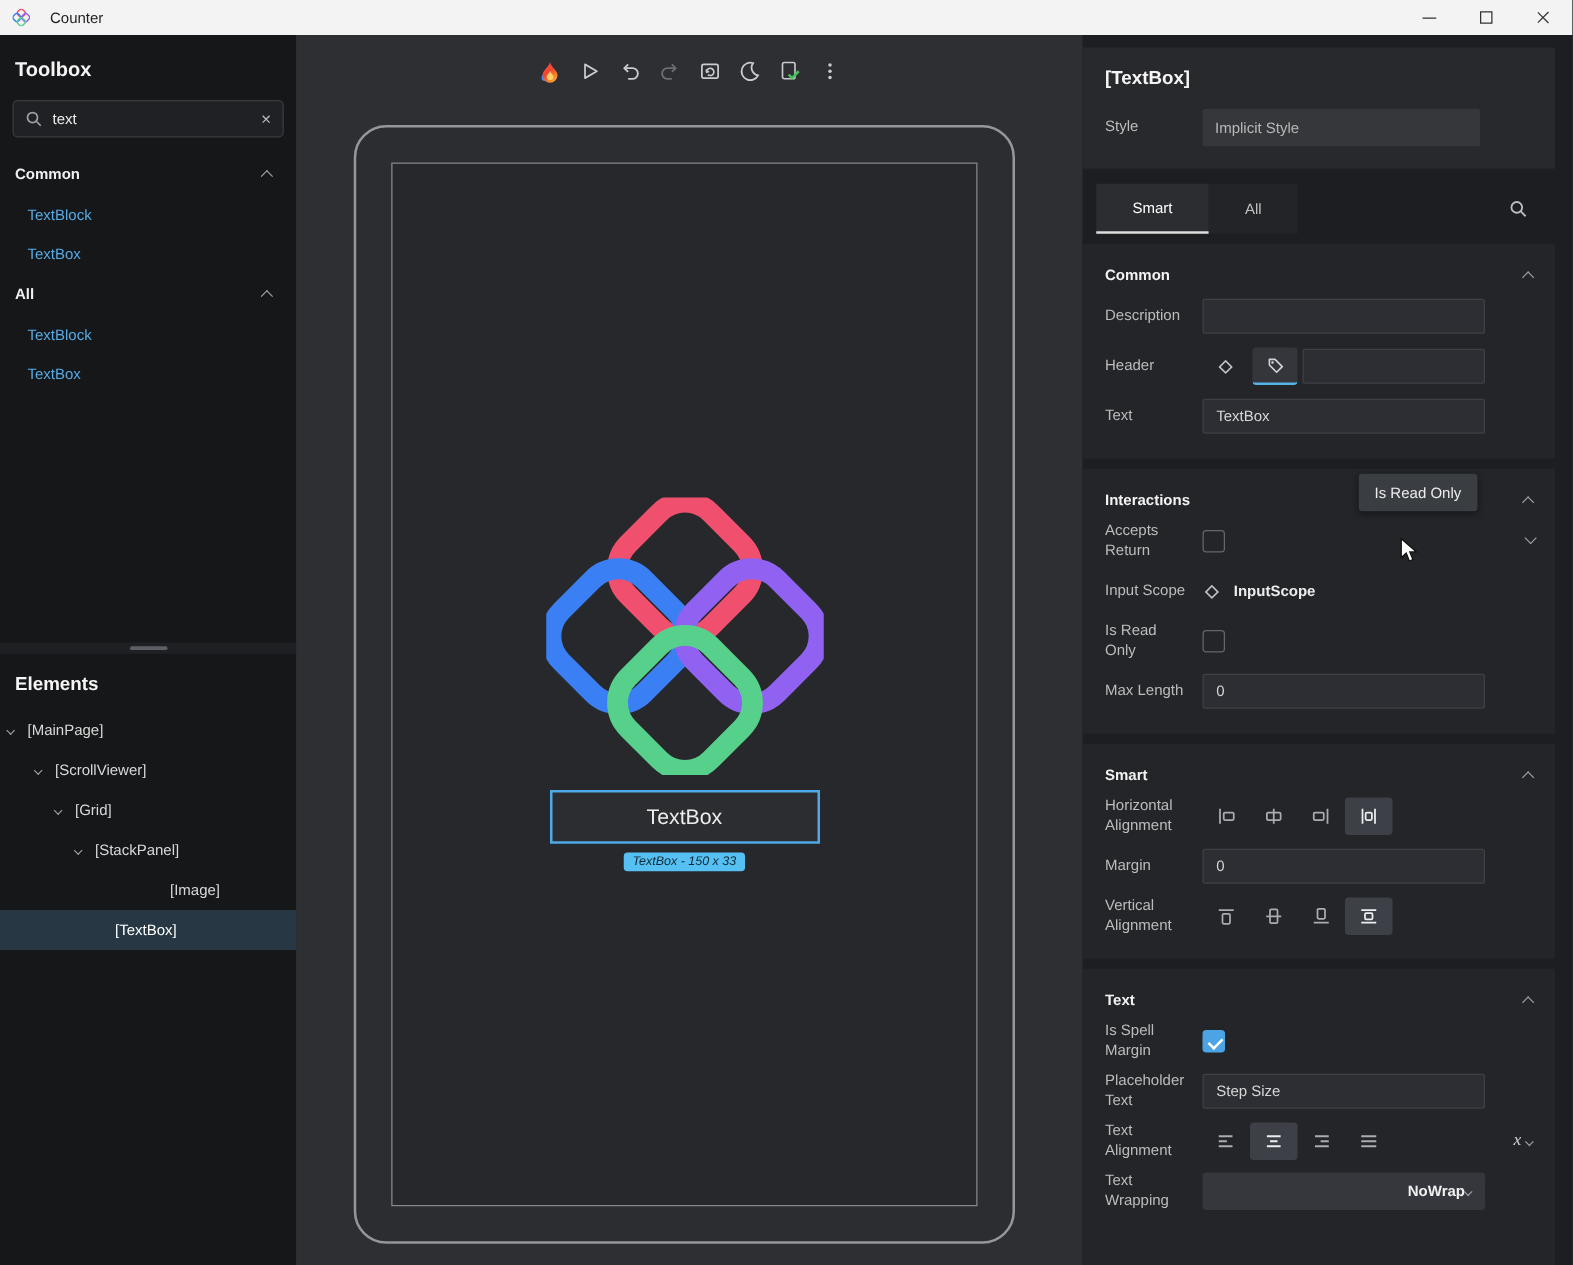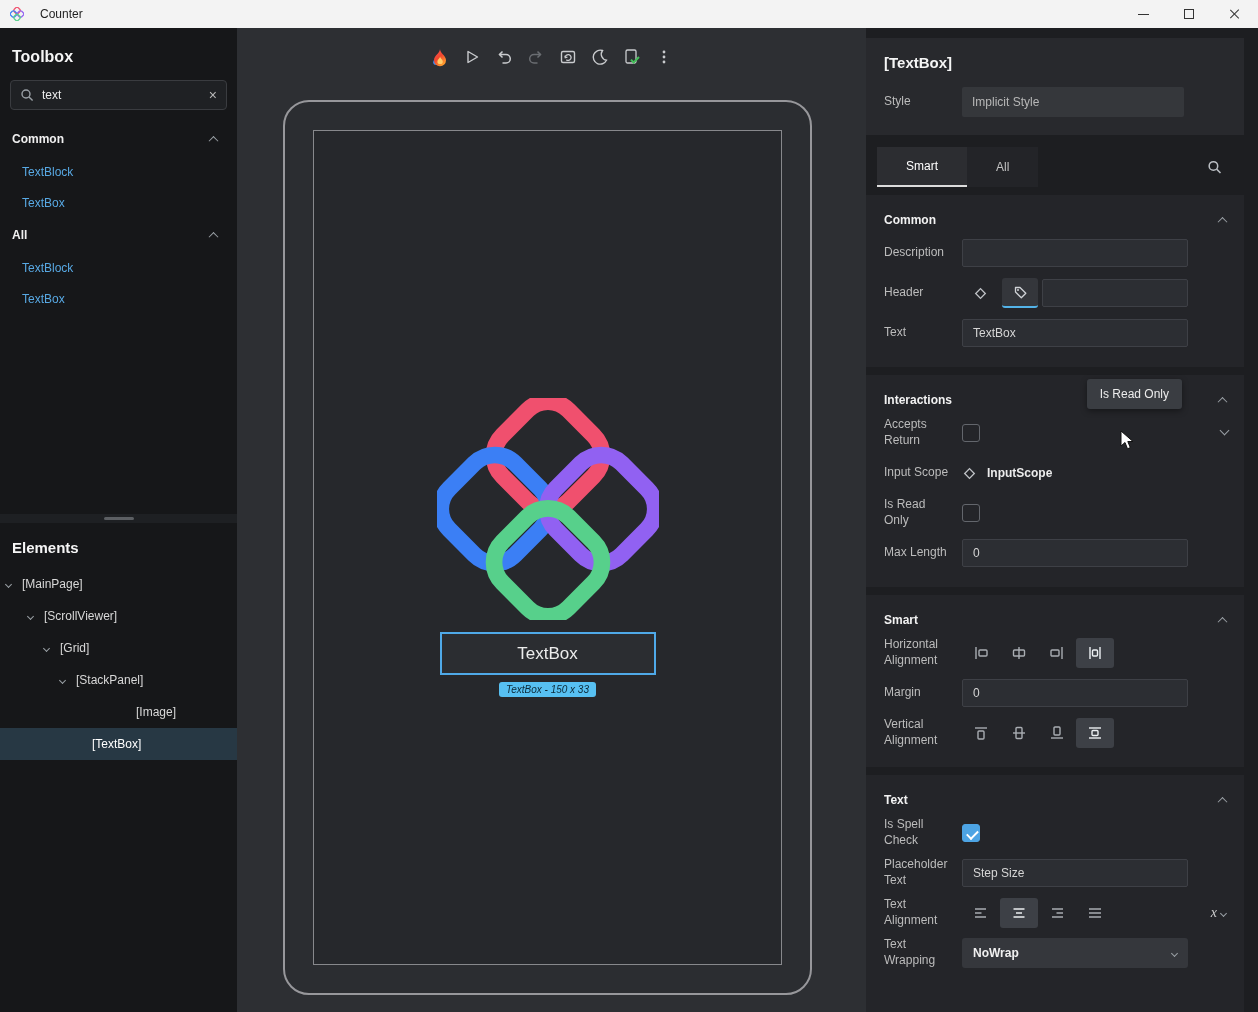--- a/index.html
+++ b/index.html
@@ -105,21 +105,21 @@
     padding:8px 13px; border-radius:3px; font-size:12px; box-shadow:0 2px 6px rgba(0,0,0,.4); z-index:3; }
   .more-chev { position:absolute; right:16px; top:48px; cursor:default; }
   .align-group { display:flex; gap:0; }
   .abtn { width:38px; height:30px; display:flex; align-items:center; justify-content:center;
     border-radius:3px; color:#a9adb2; cursor:default; }
   .abtn.on { background:#3d4046; color:#eceff2; }
   .abtn svg { stroke:currentColor; }
   .xdrop { margin-left:auto; display:flex; align-items:center; gap:4px; color:#cfcfcf; }
   .xdrop .xg { font-family:"Liberation Serif","DejaVu Serif",serif; font-style:italic; font-size:14px; }
   .dropdown { width:226px; height:30px; background:#35373c; border-radius:3px; display:flex;
-    align-items:center; justify-content:space-between; padding:0 11px; cursor:default; }
+    align-items:center; justify-content:flex-end; padding:0 11px; cursor:default; }
   .dropdown span { color:#f0f0f0; font-weight:bold; font-size:12px; }
 
   .cursor-overlay { position:absolute; left:1120px; top:430px; z-index:50; pointer-events:none; }
 </style>
 </head>
 <body>
 
 <div class="titlebar">
   <span class="app-icon">
     <svg width="14" height="14" viewBox="0 0 40 40">
@@ -456,21 +456,21 @@
       </div>
     </div>
   </div>
 
   <div class="section" style="padding-bottom:70px;">
     <div class="section-h">
       <span class="stitle">Text</span>
       <span class="chev up"></span>
     </div>
     <div class="prow">
-      <span class="plabel">Is Spell Check</span>
+      <span class="plabel">Is Spell Margin</span>
       <div class="pctrl">
           <div class="cb checked"></div>
         </div>
     </div>
     <div class="prow">
       <span class="plabel">Placeholder Text</span>
       <div class="pctrl">
           <input class="pinput" value="Step Size" style="">
         </div>
     </div>

